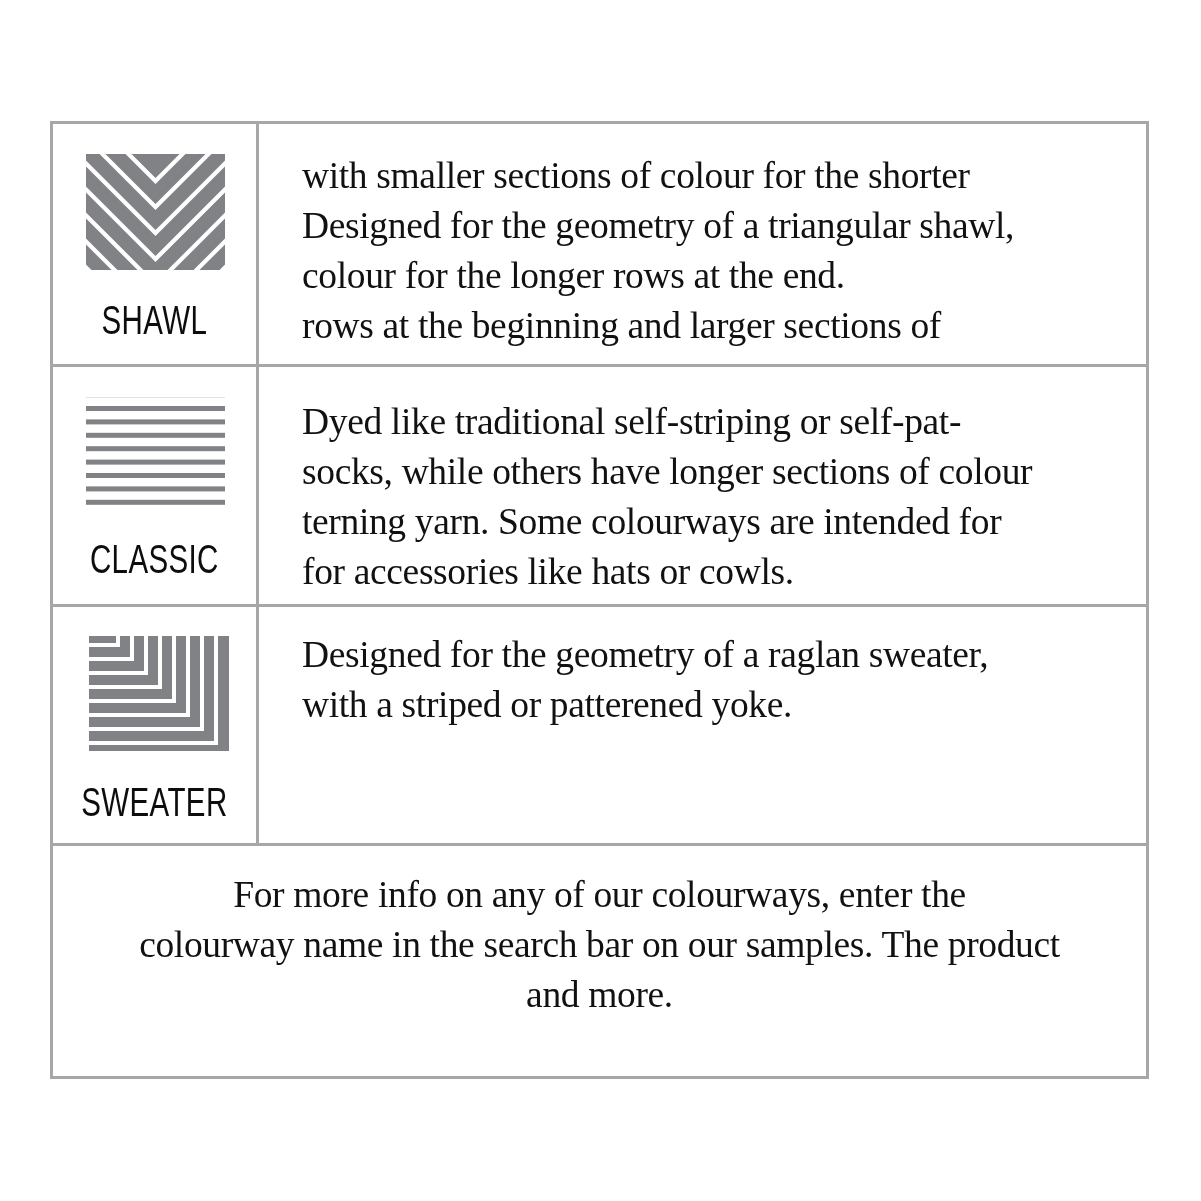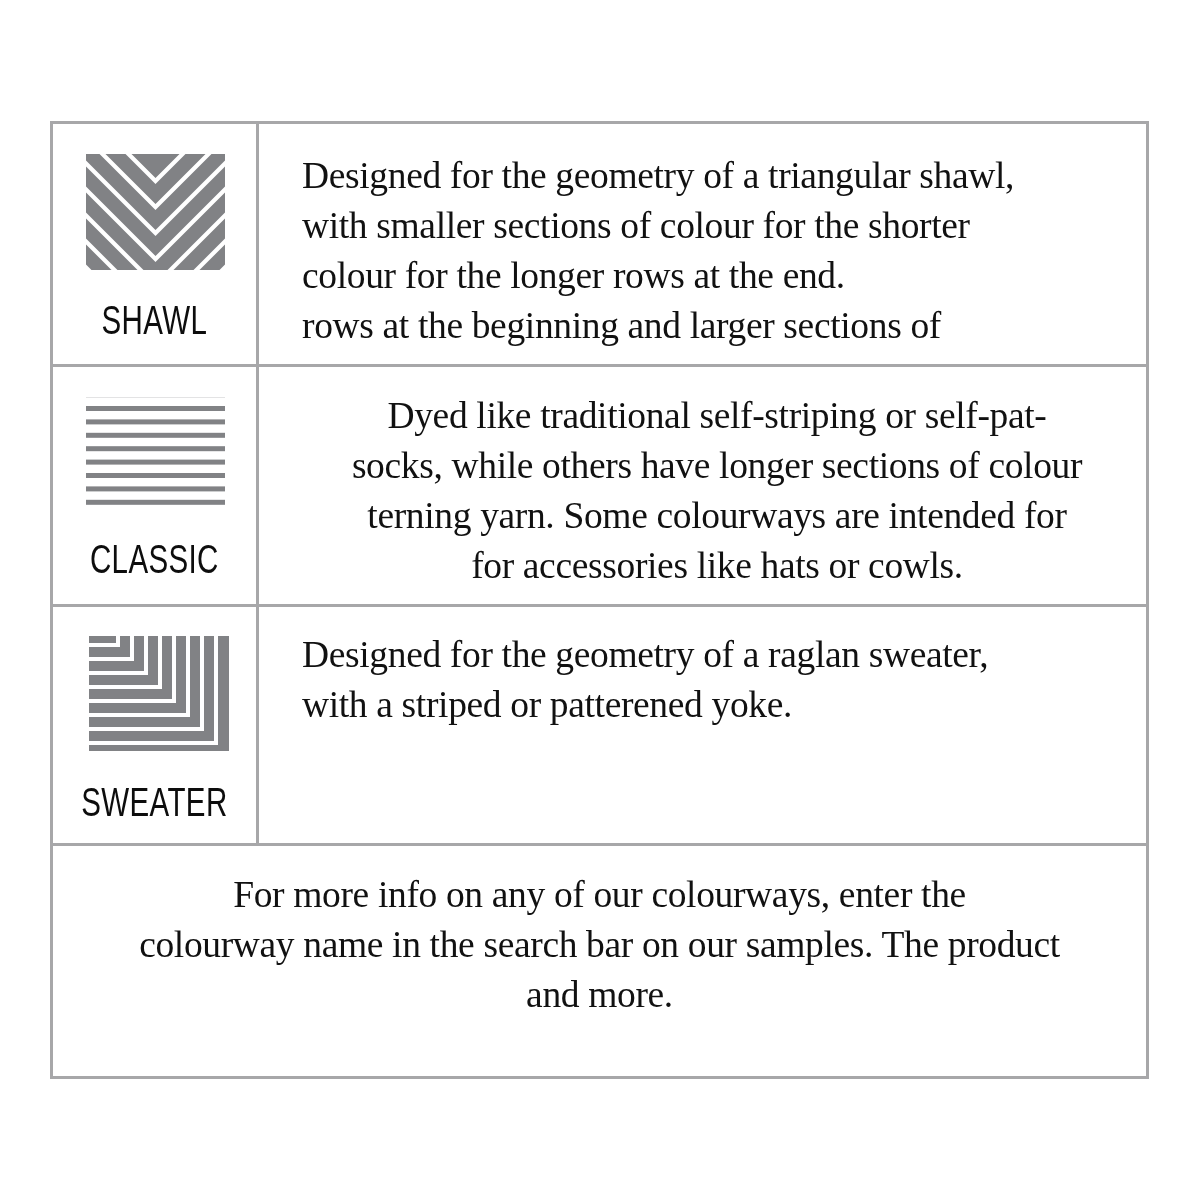--- a/index.html
+++ b/index.html
@@ -125,22 +125,22 @@
           <polyline points="-200,-190.5 69.5,79 339,-190.5" transform="translate(0,52)"></polyline>
           <polyline points="-200,-190.5 69.5,79 339,-190.5" transform="translate(0,78)"></polyline>
           <polyline points="-200,-190.5 69.5,79 339,-190.5" transform="translate(0,104)"></polyline>
           <polyline points="-200,-190.5 69.5,79 339,-190.5" transform="translate(0,130)"></polyline>
           <polyline points="-200,-190.5 69.5,79 339,-190.5" transform="translate(0,156)"></polyline>
         </g>
       </svg>
       <div class="label" style="top:176px;">SHAWL</div>
     </div>
     <p class="desc" style="top:27px;">
+      <span class="line">with smaller sections of colour for the shorter</span>
       <span class="line">Designed for the geometry of a triangular shawl,</span>
-      <span class="line">with smaller sections of colour for the shorter</span>
       <span class="line">colour for the longer rows at the end.</span>
       <span class="line">rows at the beginning and larger sections of</span>
     </p>
   </div>
 
   <div class="hdiv" style="top:240px;"></div>
 
   <div class="row r2">
     <div class="icon-cell">
       <svg class="icon" style="left:33px; top:30px;" width="139" height="110" viewBox="0 0 139 110">
@@ -149,21 +149,21 @@
         <rect x="0" y="22.4" width="139" height="5" fill="#818285"></rect>
         <rect x="0" y="35.8" width="139" height="5" fill="#818285"></rect>
         <rect x="0" y="49.2" width="139" height="5" fill="#818285"></rect>
         <rect x="0" y="62.6" width="139" height="5" fill="#818285"></rect>
         <rect x="0" y="76" width="139" height="5" fill="#818285"></rect>
         <rect x="0" y="89.4" width="139" height="5" fill="#818285"></rect>
         <rect x="0" y="102.8" width="139" height="5" fill="#818285"></rect>
       </svg>
       <div class="label" style="top:172px;">CLASSIC</div>
     </div>
-    <p class="desc" style="top:24px;text-align:center;">
+    <p class="desc" style="top:30px;">
       <span class="line">Dyed like traditional self-striping or self-pat-</span>
       <span class="line">socks, while others have longer sections of colour</span>
       <span class="line">terning yarn. Some colourways are intended for</span>
       <span class="line">for accessories like hats or cowls.</span>
     </p>
   </div>
 
   <div class="hdiv" style="top:480px;"></div>
 
   <div class="row r3">

